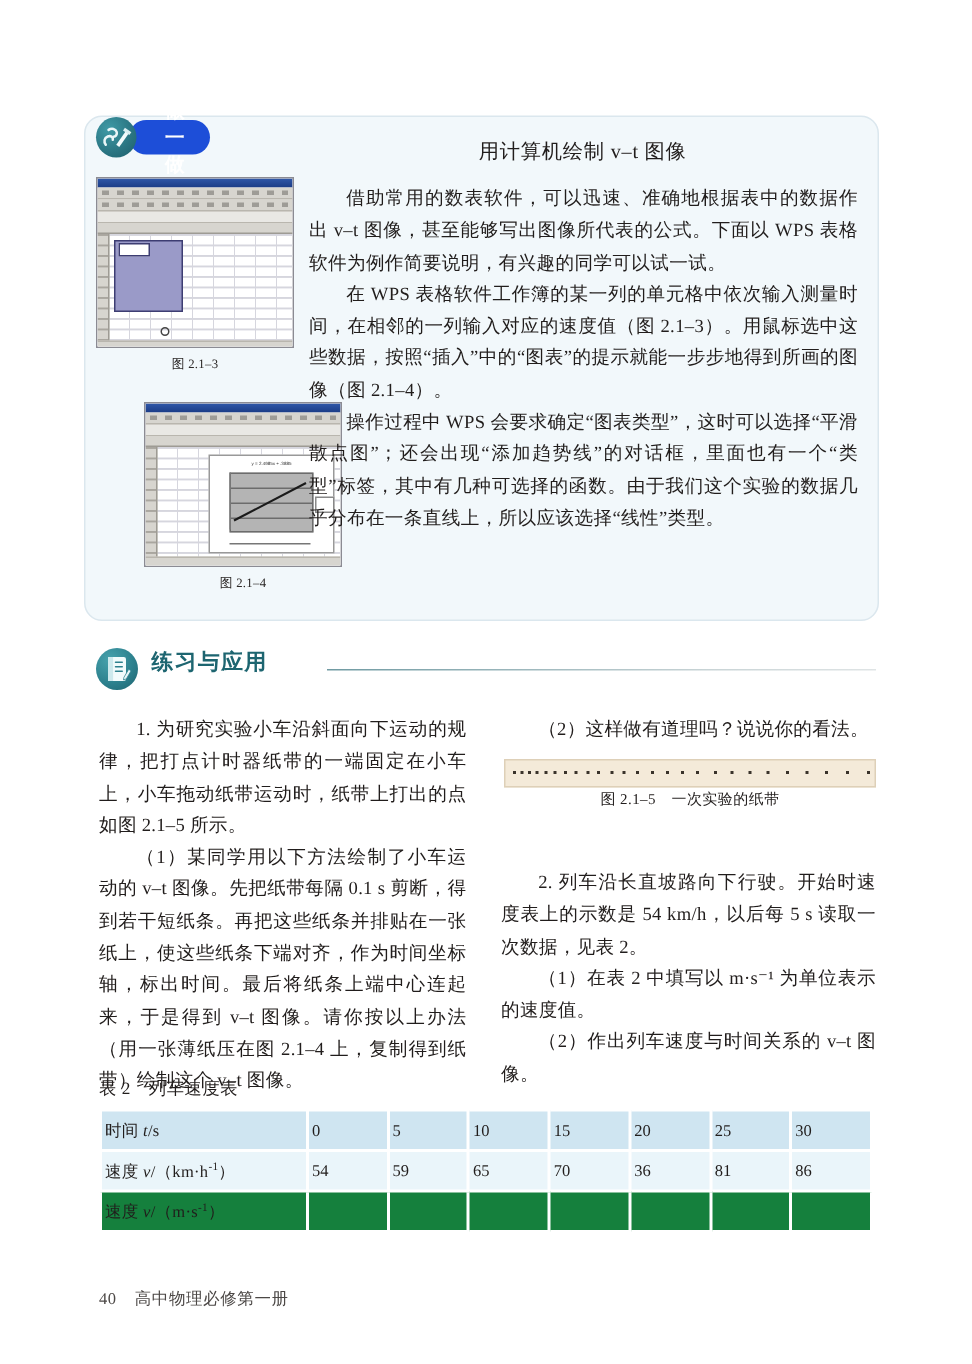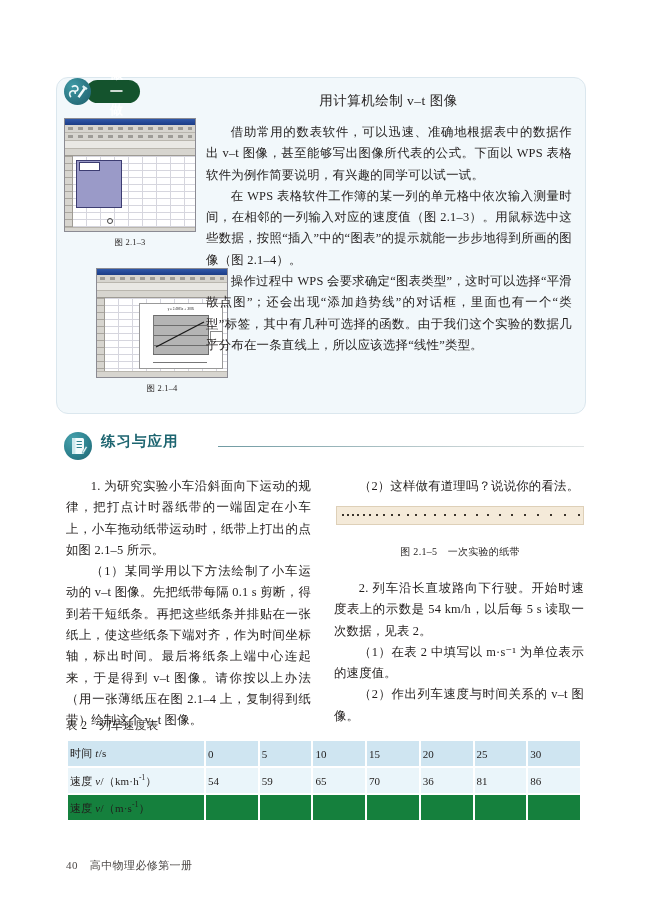--- a/index.html
+++ b/index.html
@@ -42,21 +42,21 @@
     display: flex;
     align-items: center;
     z-index: 6;
   }
   .badge-pill {
     position: absolute;
     left: 22px;
     top: 2px;
     height: 23px;
     padding: 0 16px 0 24px;
-    background: #14532d;
+    background: #1d4ed8;
     border-radius: 12px;
     display: flex;
     align-items: center;
     color: #ffffff;
     font-family: "Liberation Sans", sans-serif;
     font-size: 13px;
     font-weight: bold;
     letter-spacing: 1px;
   }
   .badge-circle {
@@ -267,21 +267,21 @@
     background: #f4ead9;
     border: 1px solid #ded0b8;
   }
   .tape .dot {
     position: absolute;
     top: 7px;
     width: 2px; height: 2px;
     background: #3a332b;
   }
   .tape-caption {
-    margin-top: 20px;
+    margin-top: 1px;
     text-align: center;
     font-size: 10px;
     letter-spacing: .3px;
   }
 
   
   .tbl-title {
     position: absolute;
     left: 66px;
     top: 718px;

